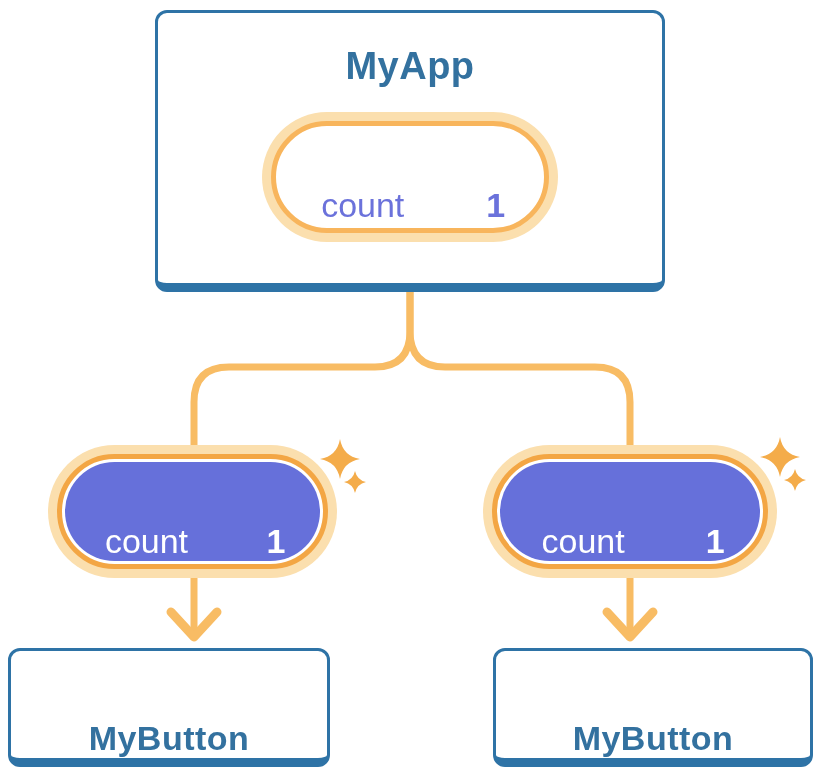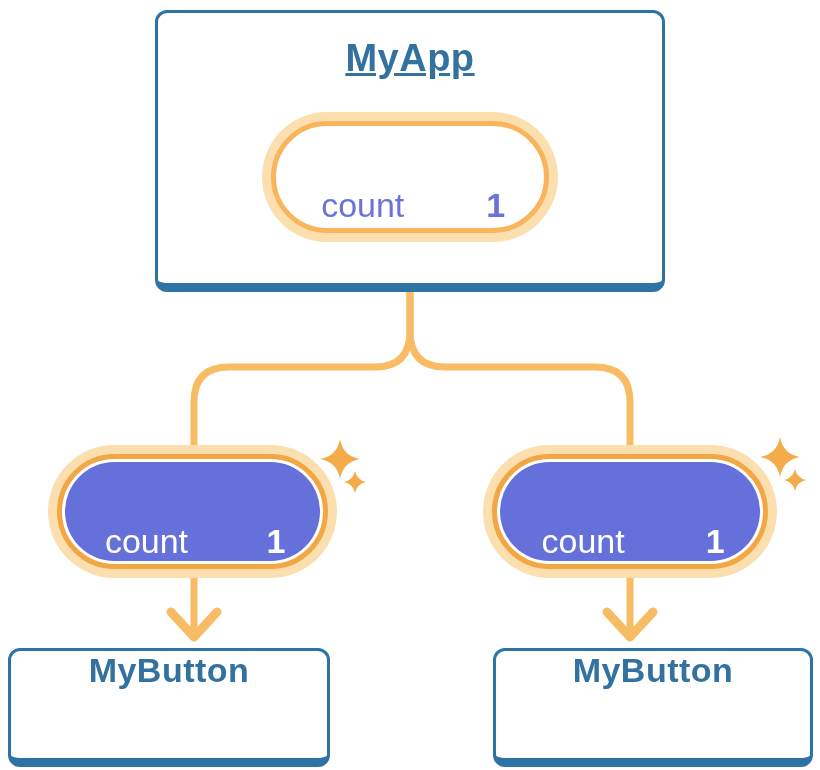--- a/index.html
+++ b/index.html
@@ -50,26 +50,25 @@
     color: var(--heading-text, #33719F);
     font-weight: 700;
     letter-spacing: 0.5px;
   }
   .root-card {
     left: 155px; top: 10px;
     width: 510px; height: 282px;
     align-items: flex-start;
   }
   .root-card .card-title {
-    margin-top: 24px;
+    margin-top: 32px;
     font-size: 38px;
-    text-decoration: underline;
   }
   .leaf-card {
-    align-items: flex-start;
+    align-items: flex-end;
     height: 119px;
     top: 648px;
   }
   .leaf-card .card-title { font-size: 34px; }
   .leaf-card-left  { left: 8px;   width: 322px; }
   .leaf-card-right { left: 493px; width: 320px; }
 
   
   .pill {
     position: absolute;

